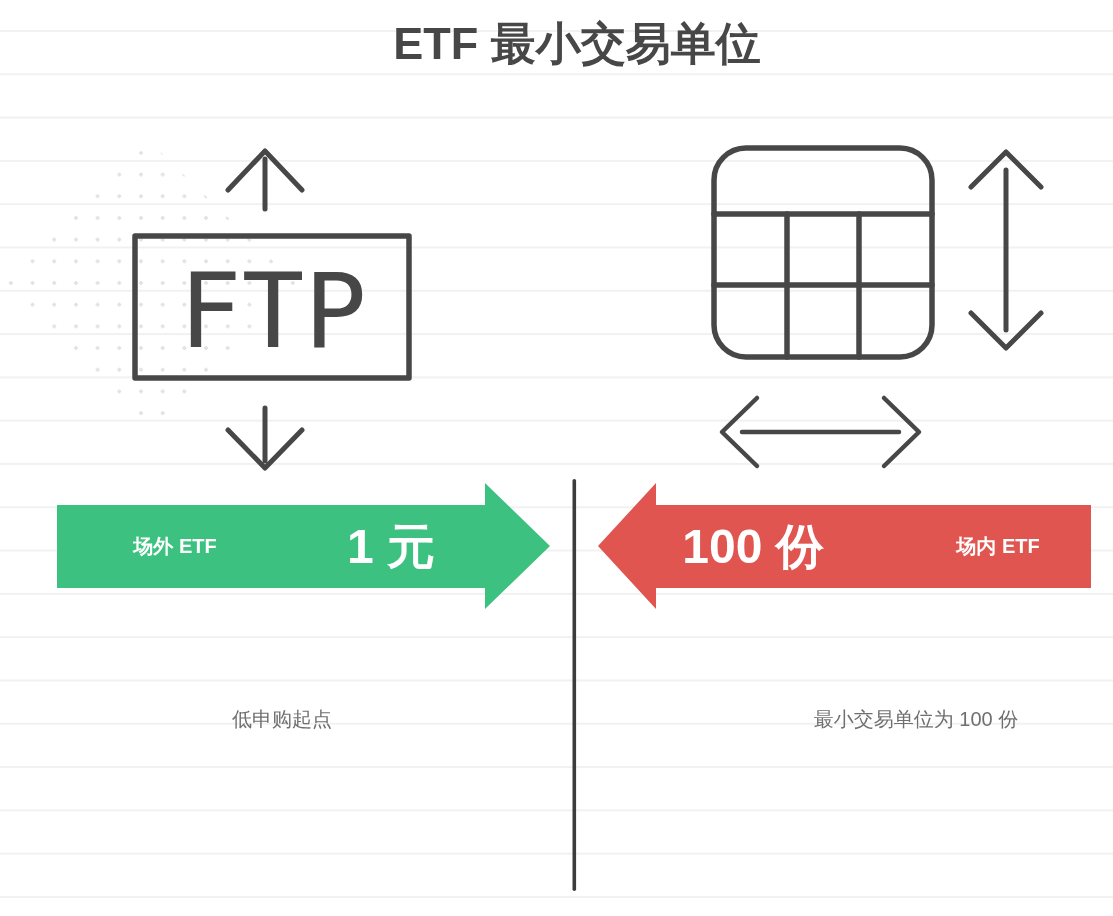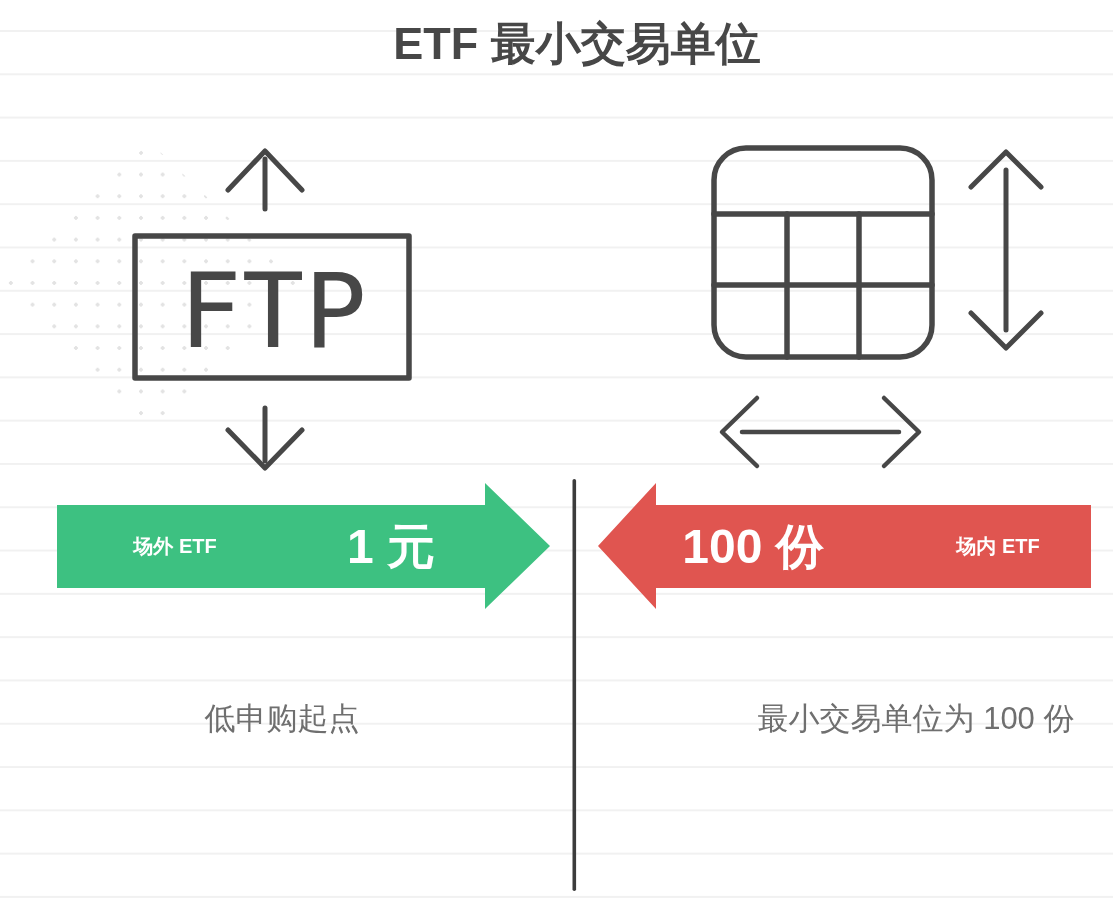--- a/index.html
+++ b/index.html
@@ -59,21 +59,21 @@
     color: #FFFFFF;
     font-weight: 700;
     white-space: nowrap;
     z-index: 3;
   }
   .banner-label { font-size: 20px; }
   .banner-value { font-size: 48px; }
   .caption {
     position: absolute;
     transform: translate(-50%, -50%);
-    font-size: 31px;
+    font-size: 20px;
     color: #6F6F6F;
     white-space: nowrap;
     z-index: 3;
   }
   .pos-label-left  { left: 175px; top: 546px; }
   .pos-value-left  { left: 391px; top: 547px; }
   .pos-value-right { left: 753px; top: 547px; text-align: center; }
   .pos-label-right { left: 958px; top: 546px; margin-left: 40px; }
   .pos-caption-left  { left: 282px; top: 719px; }
   .pos-caption-right { left: 916px; top: 719px; }

